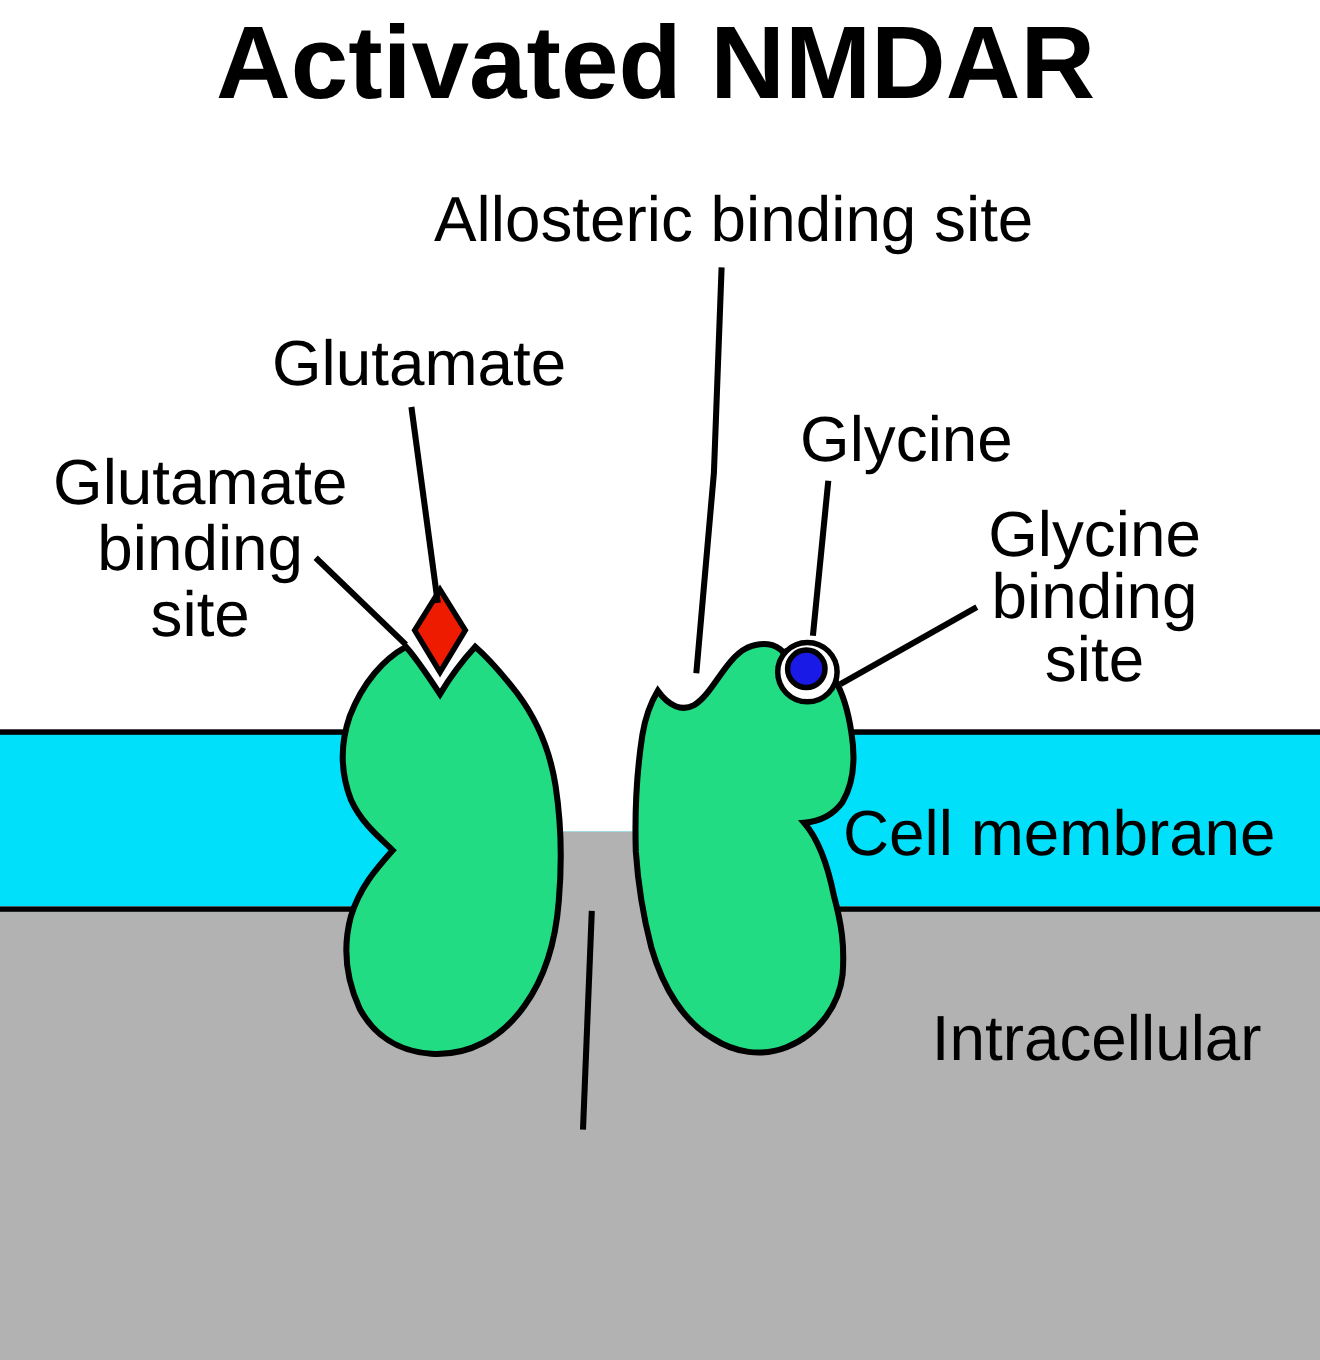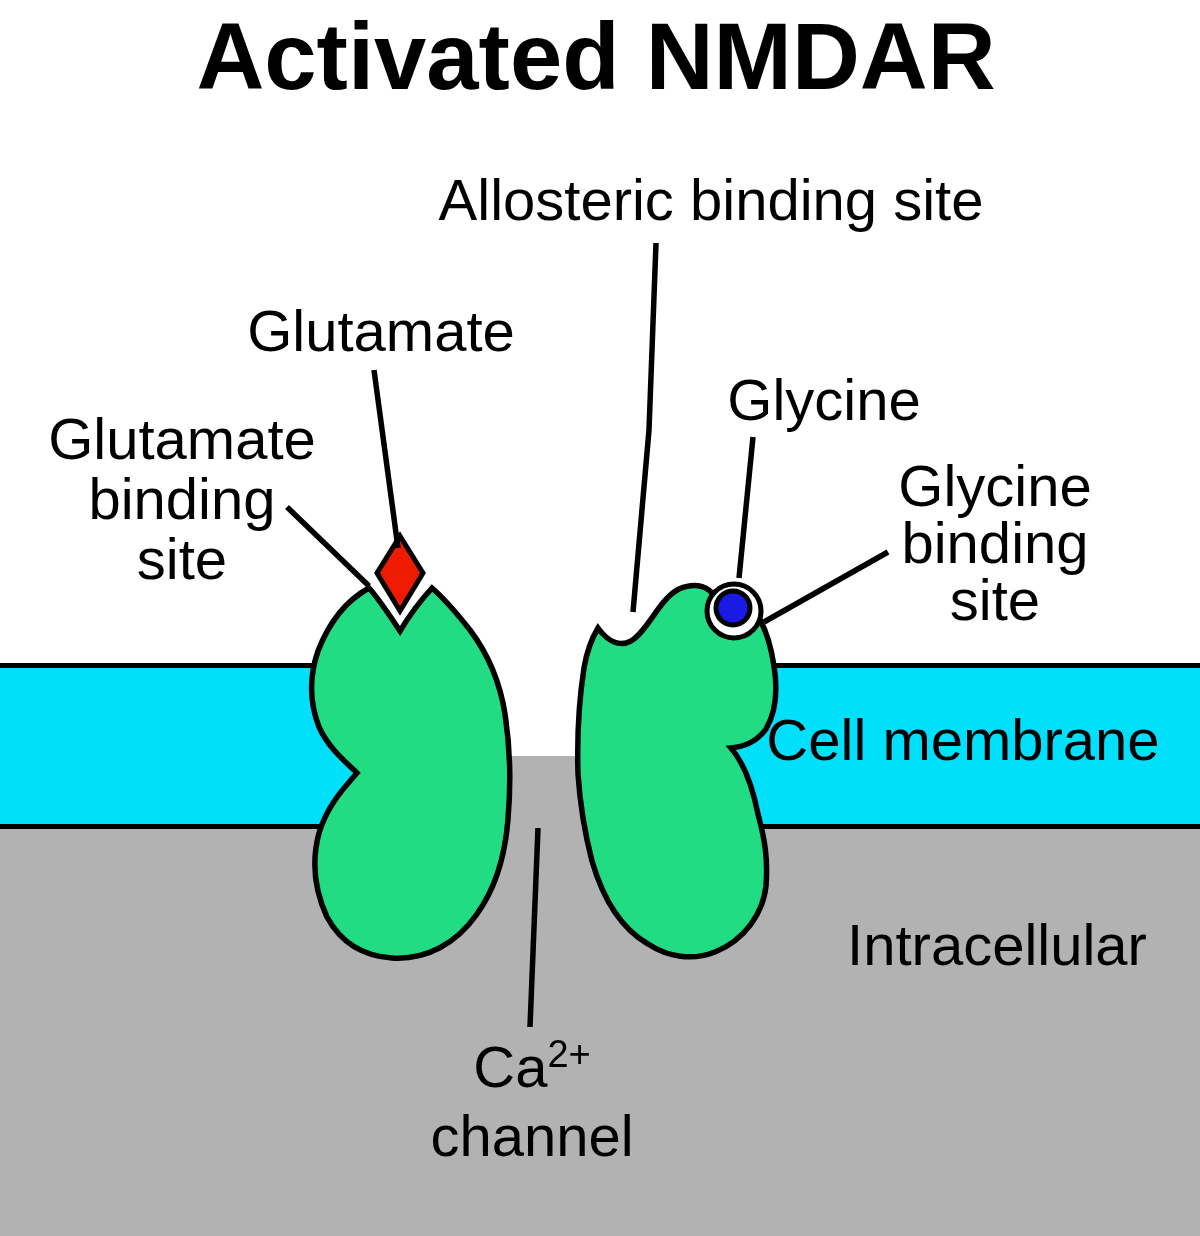--- a/index.html
+++ b/index.html
@@ -82,42 +82,38 @@
     <line x1="374" y1="370" x2="398" y2="548" stroke-width="5.5" stroke="#000000"></line>
     <line x1="287" y1="507" x2="369" y2="586" stroke-width="5.5" stroke="#000000"></line>
     <polyline points="656,243 649,430 633,612" fill="none" stroke-width="5.5" stroke="#000000"></polyline>
     <line x1="753" y1="437" x2="739" y2="578" stroke-width="5.5" stroke="#000000"></line>
     <line x1="888" y1="552" x2="764" y2="622" stroke-width="5.5" stroke="#000000"></line>
     <line x1="538" y1="828" x2="530" y2="1027" stroke-width="5.5" stroke="#000000"></line>
   </svg>
 
   <div id="title" class="label" style="left:596px;top:10px;">Activated NMDAR</div>
 
-  <div class="label" style="left:667px;top:171px;margin-left:44px;">Allosteric binding site</div>
+  <div class="label" style="left:667px;top:171px;">Allosteric binding site</div>
 
   <div class="label" style="left:381px;top:302px;">Glutamate</div>
 
   <div id="glu-bind-block" class="label" style="left:182px;top:409px;">
     <span class="ln">Glutamate</span>
     <span class="ln">binding</span>
     <span class="ln">site</span>
   </div>
 
   <div class="label" style="left:824px;top:371px;">Glycine</div>
 
   <div id="gly-bind-block" class="label" style="left:995px;top:457px;">
     <span class="ln">Glycine</span>
     <span class="ln">binding</span>
     <span class="ln">site</span>
   </div>
 
-  <div class="label" style="left:963px;top:711px;">Cell membrane</div>
+  <div class="label" style="left:963px;top:729px;">Cell membrane</div>
 
   <div id="intracellular-block" class="label" style="left:997px;top:914px;">
     <span class="ln">Intracellular</span>
   </div>
 
-  <div id="ca-channel-block" class="label" style="left:532px;top:1036px;">
-    <span class="ln"><span>Ca</span><span class="sup">2+</span></span>
-    <span class="ln">channel</span>
-  </div>
 
 </div>
 
 </body></html>

